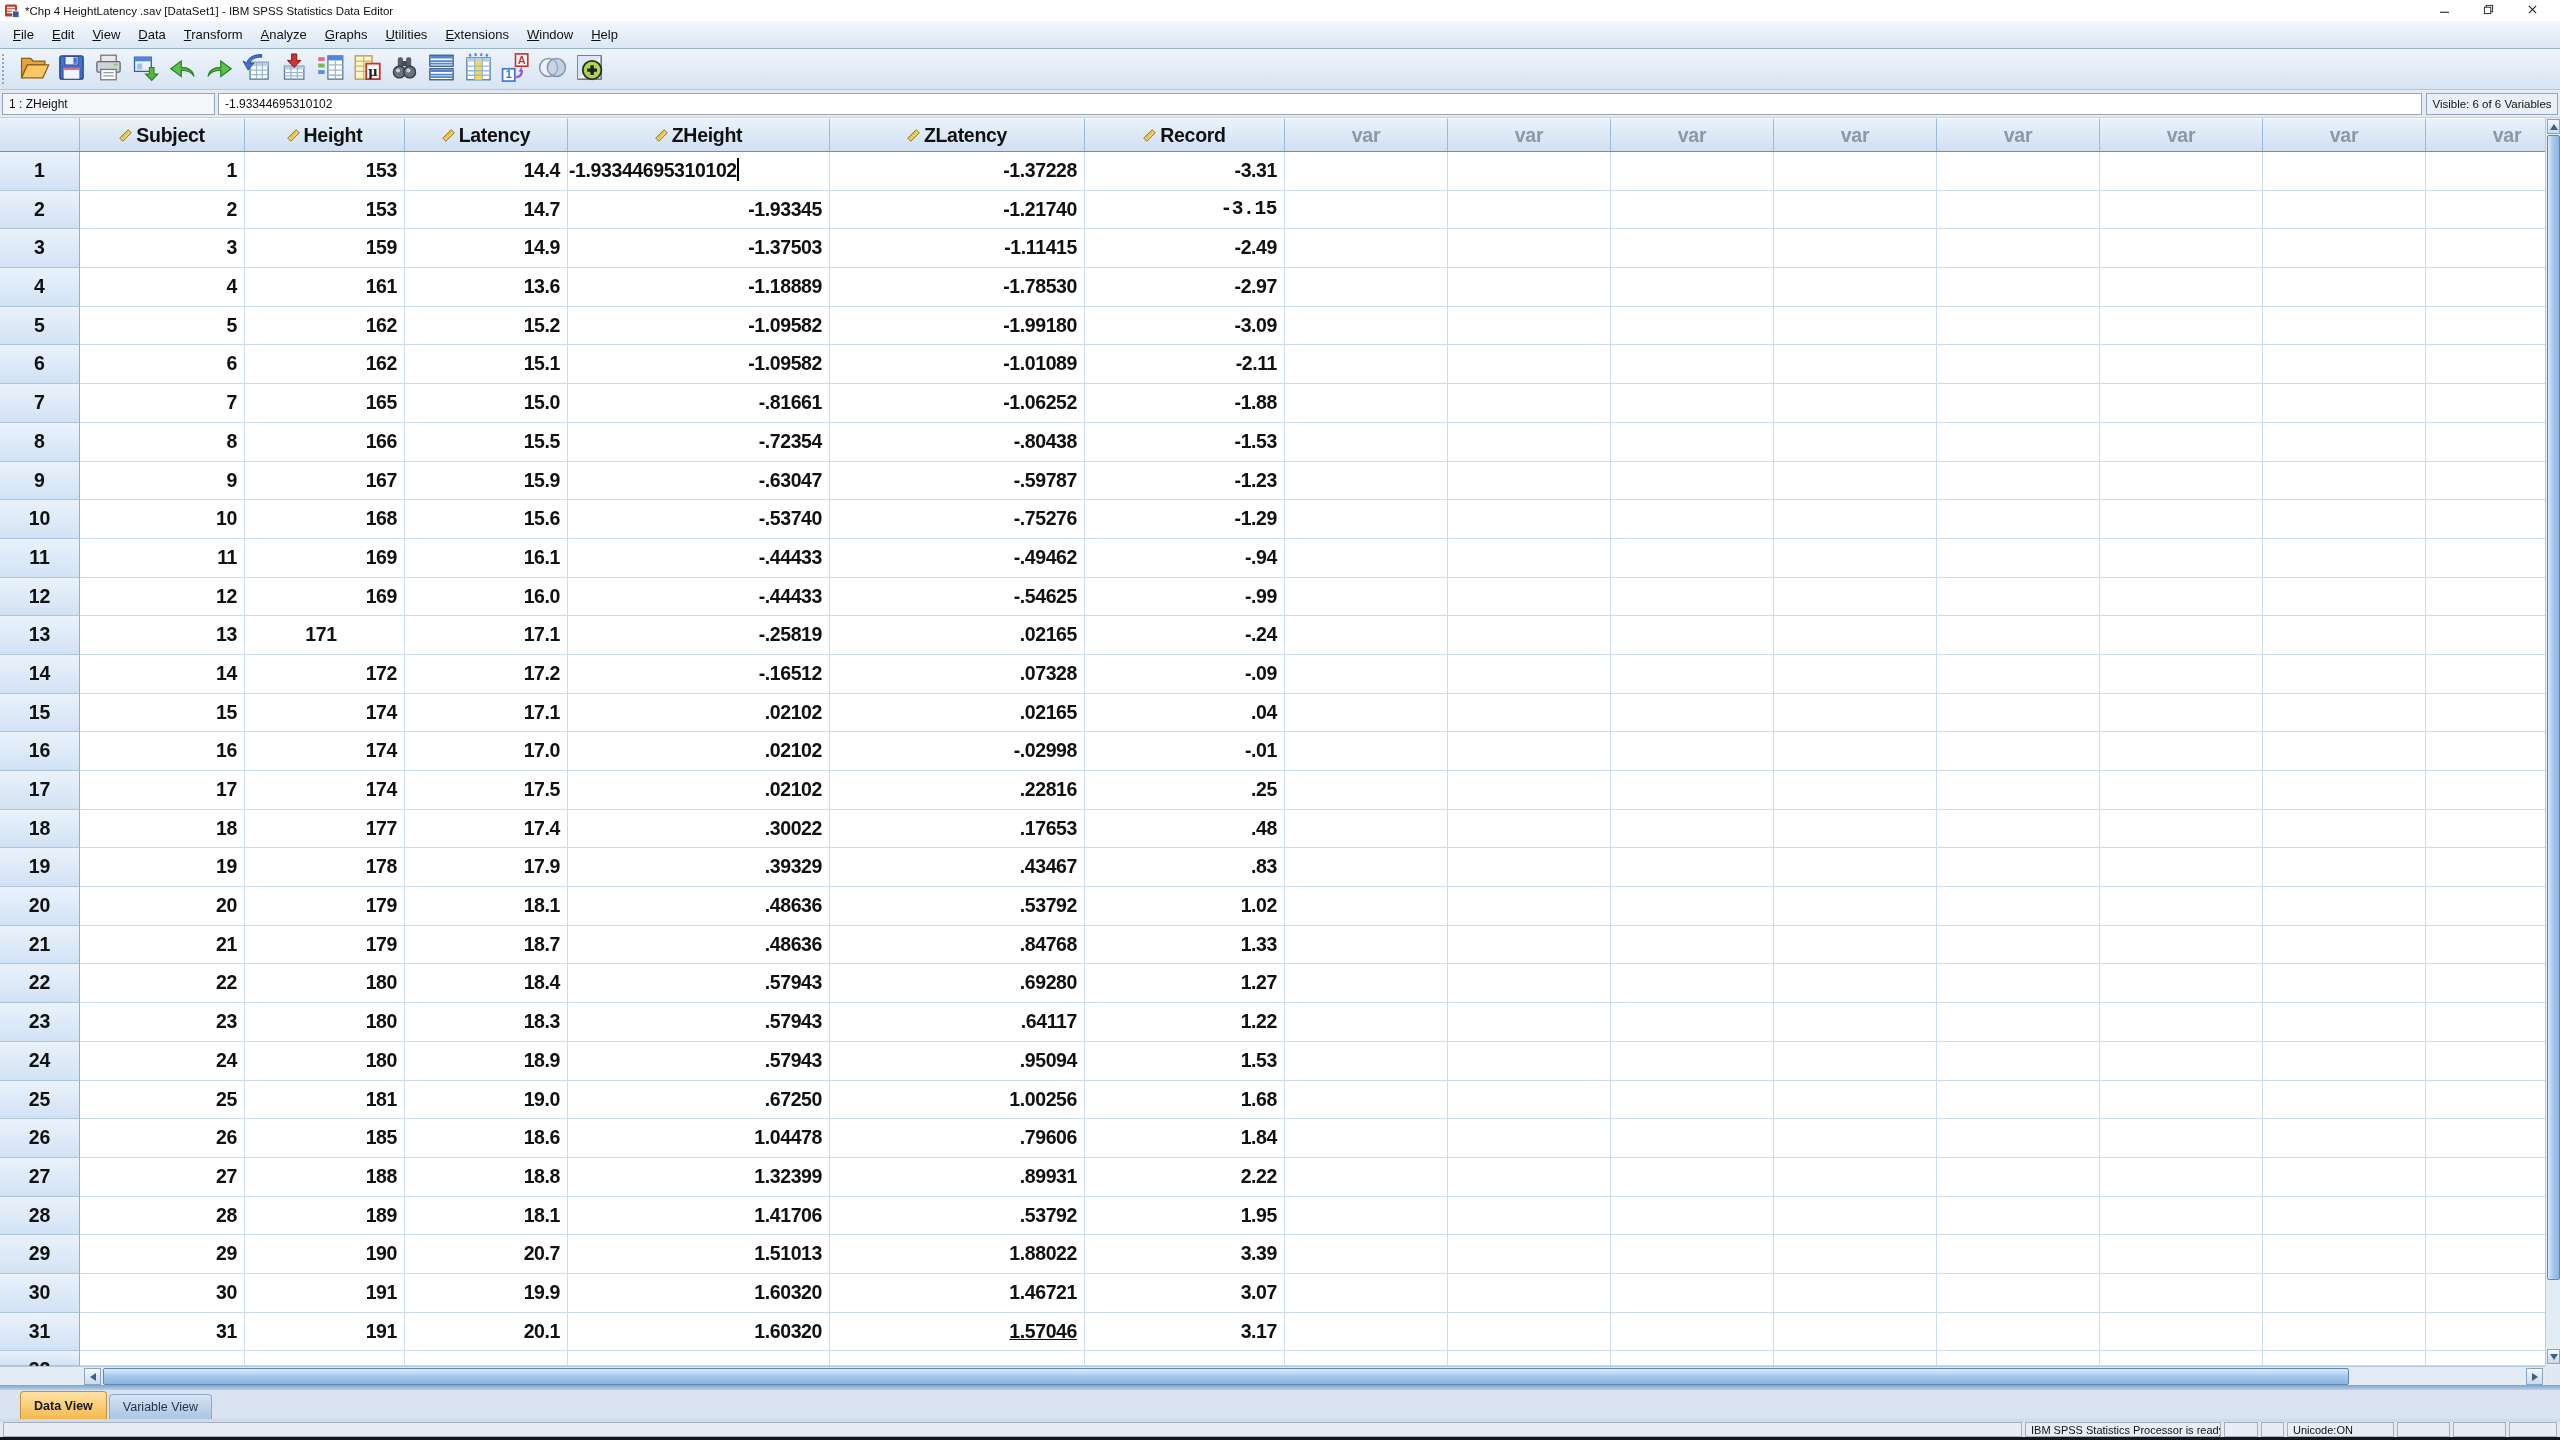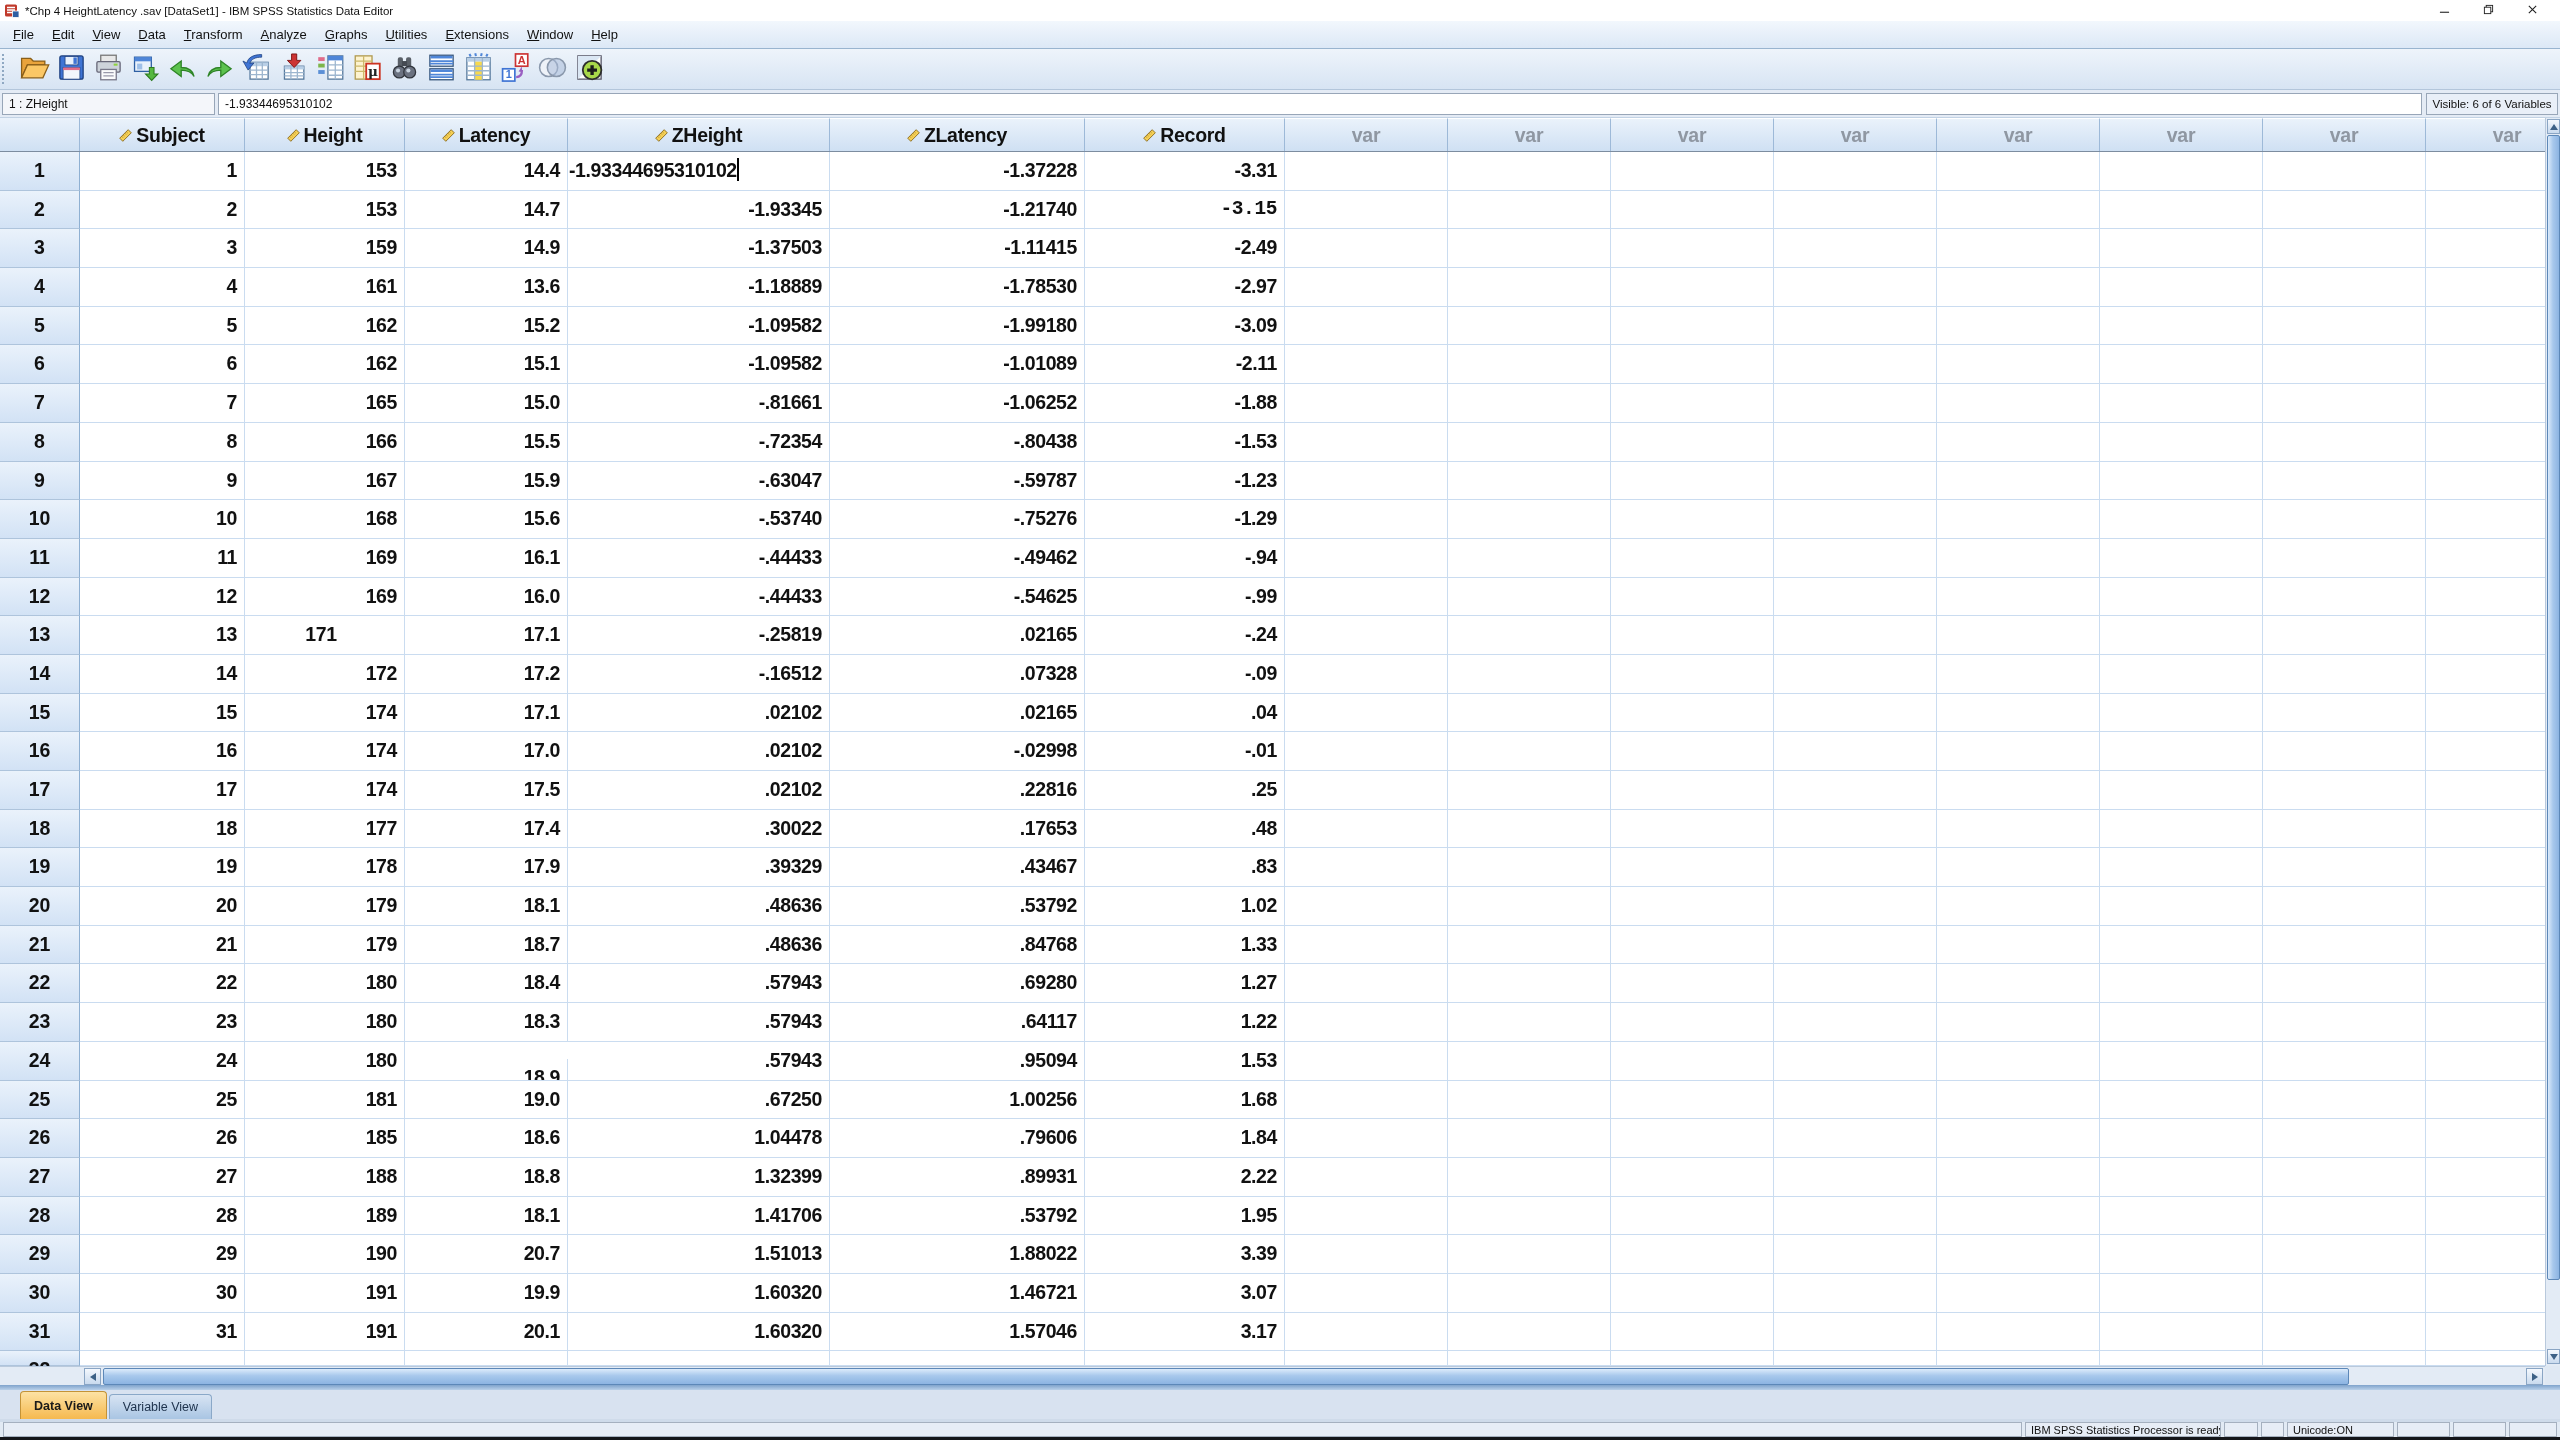--- a/index.html
+++ b/index.html
@@ -761,21 +761,21 @@
           <div class="gcell" style="width: 163px;"></div>
           <div class="gcell" style="width: 163px;"></div>
           <div class="gcell" style="width: 163px;"></div>
           <div class="gcell" style="width: 163px;"></div>
           <div class="gcell" style="width: 163px;"></div>
         </div>
         <div class="grow">
           <div class="rnum">24</div>
           <div class="gcell" style="width: 165px;">24</div>
           <div class="gcell" style="width: 160px;">180</div>
-          <div class="gcell" style="width: 163px; margin-top: 17px;">18.9</div>
+          <div class="gcell" style="width: 163px;">18.9</div>
           <div class="gcell" style="width: 262px;">.57943</div>
           <div class="gcell" style="width: 255px;">.95094</div>
           <div class="gcell" style="width: 200px;">1.53</div>
           <div class="gcell" style="width: 163px;"></div>
           <div class="gcell" style="width: 163px;"></div>
           <div class="gcell" style="width: 163px;"></div>
           <div class="gcell" style="width: 163px;"></div>
           <div class="gcell" style="width: 163px;"></div>
           <div class="gcell" style="width: 163px;"></div>
           <div class="gcell" style="width: 163px;"></div>
@@ -882,21 +882,21 @@
           <div class="gcell" style="width: 163px;"></div>
           <div class="gcell" style="width: 163px;"></div>
           <div class="gcell" style="width: 163px;"></div>
         </div>
         <div class="grow">
           <div class="rnum">31</div>
           <div class="gcell" style="width: 165px;">31</div>
           <div class="gcell" style="width: 160px;">191</div>
           <div class="gcell" style="width: 163px;">20.1</div>
           <div class="gcell" style="width: 262px;">1.60320</div>
-          <div class="gcell" style="width: 255px;">1.57046</div>
+          <div class="gcell" style="width: 255px; text-decoration: underline;">1.57046</div>
           <div class="gcell" style="width: 200px;">3.17</div>
           <div class="gcell" style="width: 163px;"></div>
           <div class="gcell" style="width: 163px;"></div>
           <div class="gcell" style="width: 163px;"></div>
           <div class="gcell" style="width: 163px;"></div>
           <div class="gcell" style="width: 163px;"></div>
           <div class="gcell" style="width: 163px;"></div>
           <div class="gcell" style="width: 163px;"></div>
           <div class="gcell" style="width: 163px;"></div>
         </div>

